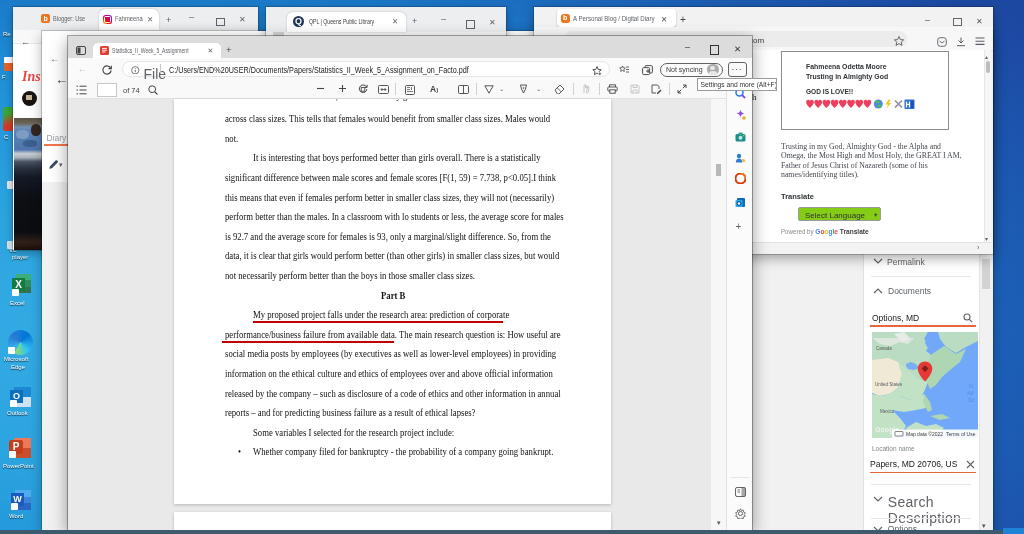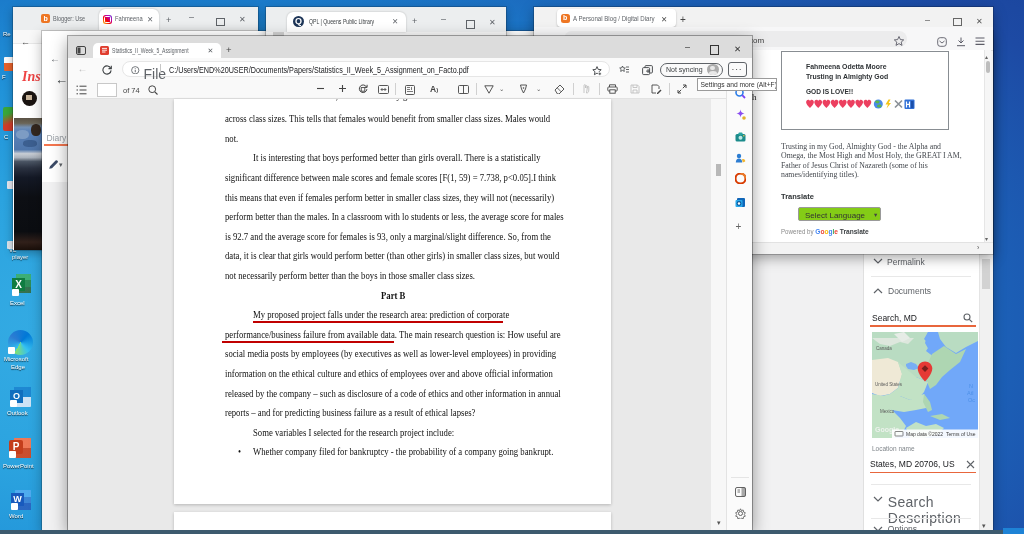--- a/index.html
+++ b/index.html
@@ -106,21 +106,21 @@
     <div class="abs" style="left:821px;top:0;width:116px;height:500px;background:#fff;border-left:1px solid #e0e0e0;box-sizing:border-box;"></div>
     <svg class="abs" style="left:831px;top:227px;" width="10" height="6" viewBox="0 0 10 6">
         <path d="M1 1 L5 5 L9 1" fill="none" stroke="#5f6368" stroke-width="1.2"></path>
       </svg>
     <div class="abs" style="left:845px;top:225.5px;font-size:8.5px;color:#5f6368;">Permalink</div>
     <div class="abs" style="left:829px;top:244.5px;width:100px;height:1px;background:#e8e8e8;"></div>
     <svg class="abs" style="left:831px;top:257px;" width="10" height="6" viewBox="0 0 10 6">
         <path d="M1 5 L5 1 L9 5" fill="none" stroke="#5f6368" stroke-width="1.2"></path>
       </svg>
     <div class="abs" style="left:846px;top:254.5px;font-size:8.5px;color:#5f6368;">Documents</div>
-    <div class="abs" style="left:830px;top:281.5px;font-size:8.5px;color:#202124;">Search, MD</div>
+    <div class="abs" style="left:830px;top:281.5px;font-size:8.5px;color:#202124;">Options, MD</div>
     <svg class="abs" style="left:921px;top:282px;" width="10" height="10" viewBox="0 0 10 10">
         <circle cx="4" cy="4" r="3" fill="none" stroke="#5f6368" stroke-width="1.1"></circle>
         <path d="M6.3 6.3 L9.2 9.2" stroke="#5f6368" stroke-width="1.2"></path>
       </svg>
     <div class="abs" style="left:828px;top:294px;width:106px;height:1.6px;background:#e8663c;"></div>
 
     <div class="abs" style="left:829.5px;top:300.5px;width:106px;height:106px;overflow:hidden;">
       <svg width="106" height="106" viewBox="0 0 106 106">
         <rect width="106" height="106" fill="#71a8f9"></rect>
         <path d="M0 0 H56 L52 7 L58 13 L54 19 L62 25 L56 33 L60 41 L54 49 L44 45 L34 50 L22 47 L12 52 L0 50 Z" fill="#b9dcc2"></path>
@@ -148,21 +148,21 @@
           <rect x="4.9" y="4.7" width="4.8" height="4.8" transform="rotate(45 7.3 7.1)" fill="#7a1f1c"></rect>
         </g>
         <text x="3" y="100" font-size="7" fill="#f4f4f4" font-family="Liberation Sans" font-weight="bold" opacity=".85">Google</text>
         <rect x="20" y="97.5" width="86" height="8.5" fill="#fff" opacity=".92"></rect>
         <rect x="23" y="99.5" width="8" height="4.5" rx="0.5" fill="none" stroke="#555" stroke-width="0.7"></rect>
         <text x="34" y="103.8" font-size="5" fill="#3c3c3c" font-family="Liberation Sans">Map data ©2022</text>
         <text x="74" y="103.8" font-size="5" fill="#3c3c3c" font-family="Liberation Sans">Terms of Use</text>
       </svg>
     </div>
     <div class="abs" style="left:830px;top:413.5px;font-size:6.5px;color:#80868b;">Location name</div>
-    <div class="abs" style="left:828px;top:427.5px;font-size:8.5px;color:#202124;">States, MD 20706, US</div>
+    <div class="abs" style="left:828px;top:427.5px;font-size:8.5px;color:#202124;">Papers, MD 20706, US</div>
     <svg class="abs" style="left:924px;top:429px;" width="9" height="9" viewBox="0 0 9 9">
         <path d="M1 1 L8 8 M8 1 L1 8" stroke="#5f6368" stroke-width="1.1"></path>
       </svg>
     <div class="abs" style="left:828px;top:440.5px;width:106px;height:1.6px;background:#e8663c;"></div>
     <div class="abs" style="left:829px;top:452.5px;width:100px;height:1px;background:#e8e8e8;"></div>
     <svg class="abs" style="left:831px;top:465px;" width="10" height="6" viewBox="0 0 10 6">
         <path d="M1 1 L5 5 L9 1" fill="none" stroke="#5f6368" stroke-width="1.2"></path>
       </svg>
     <div class="abs" style="left:845.8px;top:463px;font-size:14px;color:#5f6368;letter-spacing:.3px;">Search Description</div>
     <div class="abs" style="left:829px;top:487px;width:100px;height:1px;background:#e8e8e8;"></div>

